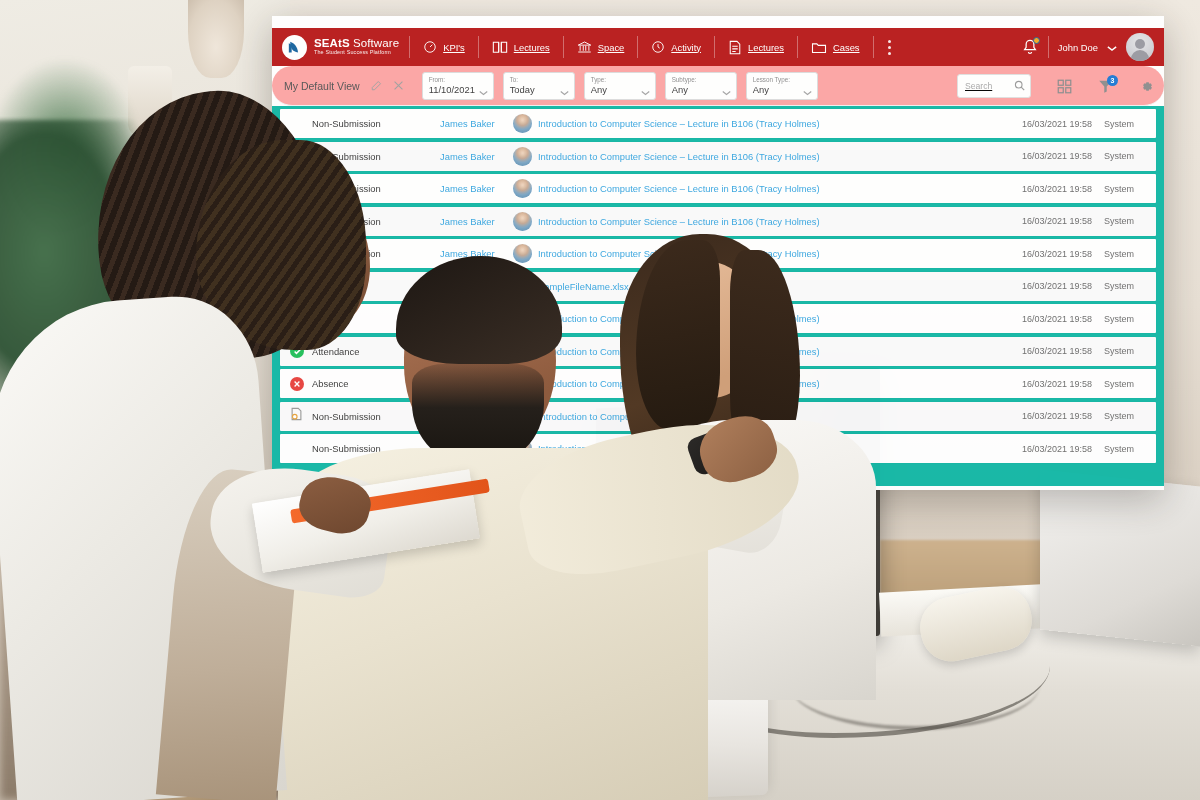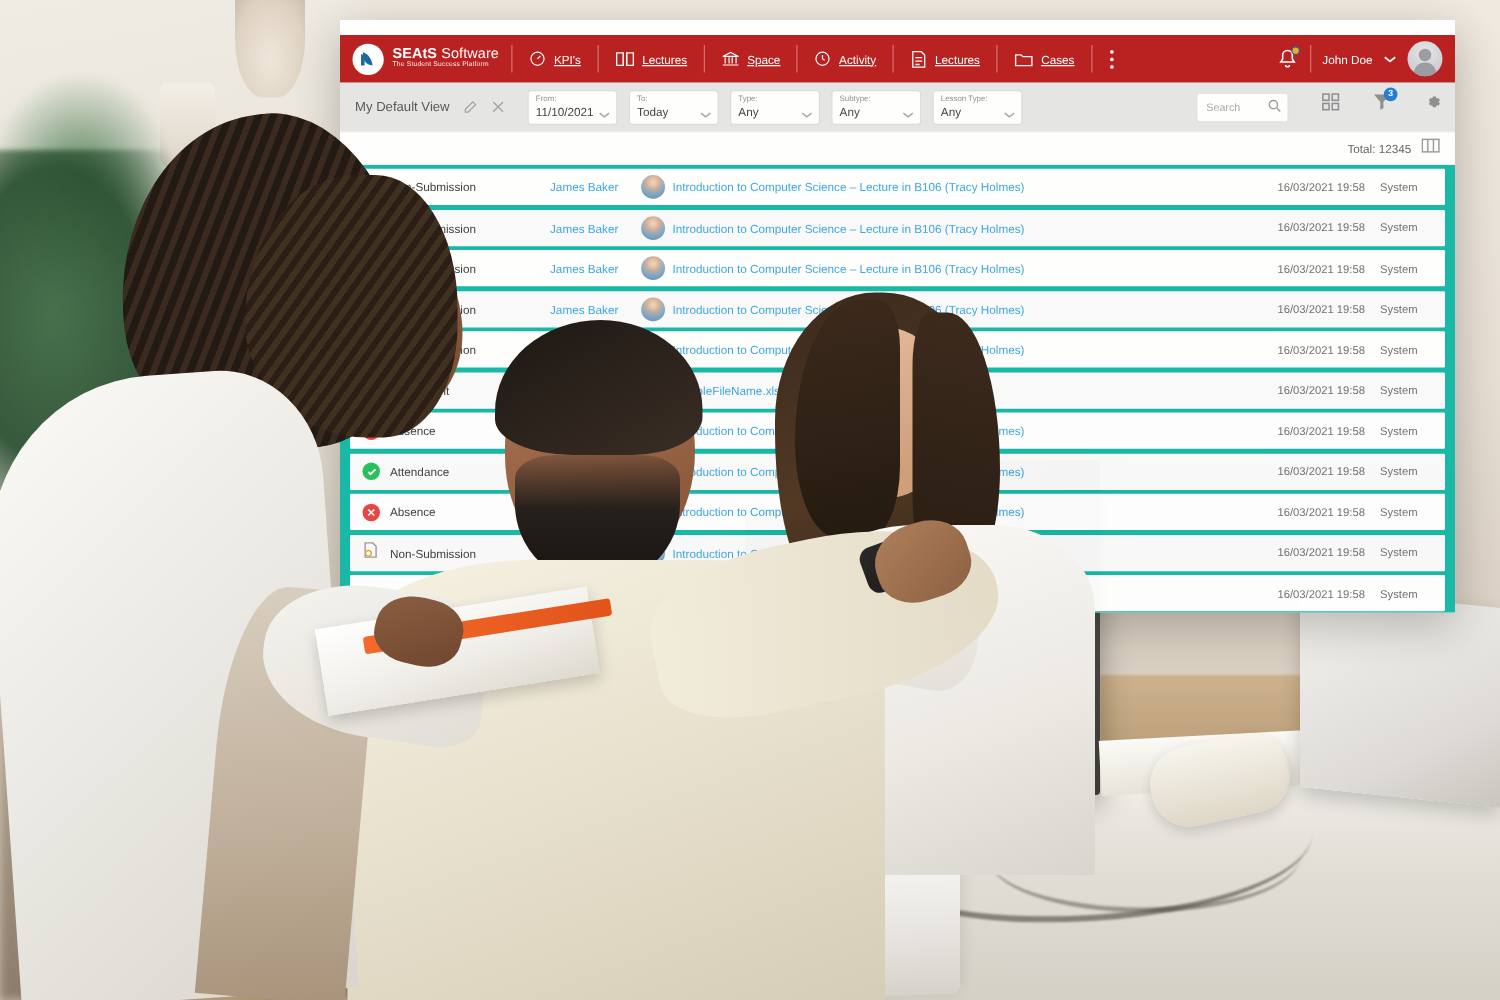--- a/index.html
+++ b/index.html
@@ -310,35 +310,35 @@
   }
   .user-name { color:#fff; font-size:9.4px; white-space:nowrap; }
   .ua-head { width:10px; height:10px; border-radius:50%; background:#9a9aa2; margin-bottom:-1px; position:absolute; top:6px; }
   .ua-body { width:18px; height:11px; border-radius:9px 9px 0 0; background:#9a9aa2; }
   .ua-rel { position:relative; width:28px; height:28px; border-radius:50%; overflow:hidden;
     background:radial-gradient(circle at 50% 30%,#e6e6e8,#c4c4c9);
     display:flex; align-items:flex-end; justify-content:center; }
 
   
   .toolbar {
-    height:40px; background:#e5e5e5; display:flex; align-items:center;
-    padding:0 10px 0 12px; gap:9px; border-bottom:1px solid #f0f0f0;
+    height:40px; background:#fca5a5; display:flex; align-items:center;
+    padding:0 10px 0 12px; gap:9px; border-bottom:1px solid #f0f0f0;border-radius:20px;
   }
   .view-name { font-size:10.5px; color:#555; white-space:nowrap; }
   .tb-icon-btn { color:#9a9a9a; display:flex; align-items:center; padding:0 1px; }
   .filters { display:flex; gap:9px; margin-left:8px; }
   .filter-box {
     width:72px; height:28px; border:1px solid #dcdcdc; border-radius:3px;
     background:#fff; padding:2px 4px 0 6px; position:relative; display:flex;
     flex-direction:column; justify-content:center;
   }
   .filter-label { font-size:6.3px; color:#8e8e8e; line-height:1.1; }
   .filter-value { font-size:9.4px; color:#3d3d3d; line-height:1.25; }
   .filter-caret { position:absolute; right:5px; top:9px; color:#9a9a9a; }
-  .tb-right { margin-left:auto; display:flex; align-items:flex-start; gap:26px; }
+  .tb-right { margin-left:auto; display:flex; align-items:flex-end; gap:26px;text-decoration:underline; }
   .search-box {
     width:74px; height:24px; border:1px solid #e0e0e0; border-radius:3px;
     display:flex; align-items:center; padding:0 5px; gap:3px; background:#fff;
   }
   .search-box input {
     border:0; outline:0; width:100%; font-size:8.6px; color:#8c8c8c;
     font-family:"Liberation Sans", sans-serif; background:transparent;
   }
   .search-box input::placeholder { color:#a8a8a8; }
   .funnel-wrap { position:relative; }
@@ -617,29 +617,20 @@
       </span>
       <span>
         <svg width="15" height="15" viewBox="0 0 20 20" fill="#8e8e8e">
           <path d="M10 6.4a3.6 3.6 0 100 7.2 3.6 3.6 0 000-7.2zm0 5.6a2 2 0 110-4 2 2 0 010 4z"></path>
           <path d="M17.3 11.4l-1.2-.7a6.4 6.4 0 000-1.4l1.2-.7-1.6-2.8-1.3.6a6.3 6.3 0 00-1.2-.7l-.1-1.4H9.7l-.1 1.4c-.5.2-.9.4-1.3.7l-1.3-.6-1.6 2.8 1.2.7a6.4 6.4 0 000 1.4l-1.2.7 1.6 2.8 1.3-.6c.4.3.8.5 1.3.7l.1 1.4h3.4l.1-1.4c.4-.2.8-.4 1.2-.7l1.3.6z"></path>
         </svg>
       </span>
     </div>
   </div>
 
-  <div class="totalbar">
-    <span class="total-text">Total: 12345</span>
-    <span>
-      <svg width="15" height="13" viewBox="0 0 18 15" fill="none" stroke="#9a9a9a" stroke-width="1.4">
-        <rect x="1" y="1.5" width="16" height="12"></rect>
-          <path d="M6.3 1.5v12M11.7 1.5v12"></path>
-      </svg>
-    </span>
-  </div>
 
   <div class="grid-area">
     <div id="rows-container">
         <div class="row">
           <div class="c-icon"></div>
           <div class="c-cat">Non-Submission</div>
           <div class="c-user">James Baker</div>
           <div class="c-av">
             <span class="ph"></span>
           </div>

